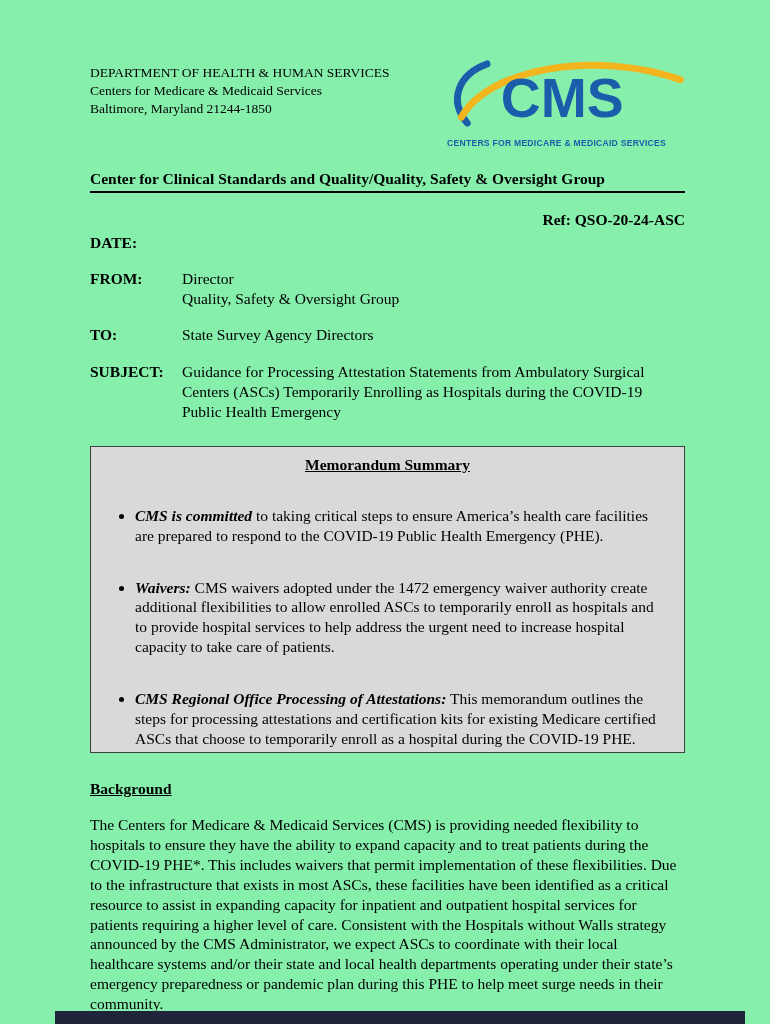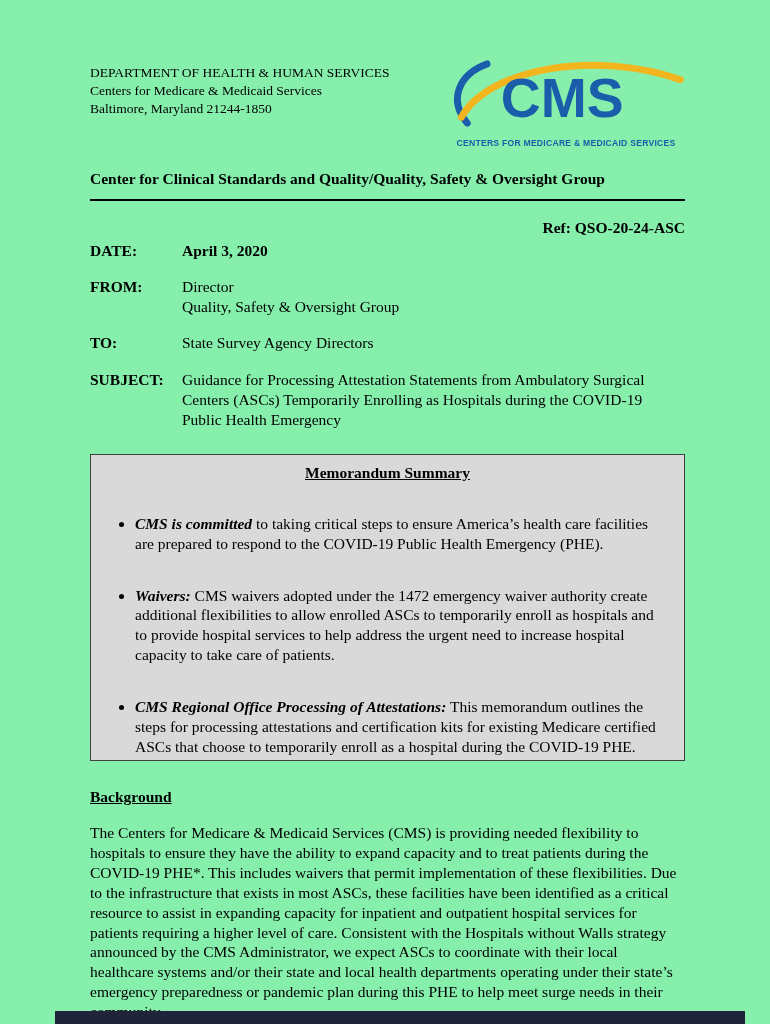--- a/index.html
+++ b/index.html
@@ -6,34 +6,34 @@
   html,body { width:770px; }
   body { background:#ffffff; }
   .page {
     position:relative; width:770px; height:1024px; background:#86efac;
     font-family:"Liberation Serif", serif; color:#000; overflow:hidden;
   }
   .content { padding:64px 85px 0 90px; }
 
   .toprow { display:flex; justify-content:space-between; align-items:flex-start; }
   .address { font-size:13.5px; line-height:1.34; }
-  .logo { width:238px; margin-top:-8px; text-align:center; }
+  .logo { width:238px; margin-top:-8px; text-align:left; }
   .logo-sub {
     font-family:"Liberation Sans", sans-serif; font-size:8.6px; font-weight:bold;
     color:#1a5dab; letter-spacing:0.25px; margin-top:1px; white-space:nowrap;
   }
 
   .group-title {
     margin-top:22px; font-weight:bold; font-size:15.5px;
-    border-bottom:2px solid #000; padding-bottom:11px;
+    border-bottom:2px solid #000; padding-bottom:3px;
   }
   .ref { margin-top:18px; text-align:right; font-weight:bold; font-size:15.5px; }
 
   .frow { display:flex; margin-top:16px; font-size:15.5px; line-height:1.3; }
-  .frow.first { margin-top:4px; }
+  .frow.first { margin-top:4px;flex-direction:column; }
   .flabel { width:92px; font-weight:bold; flex:none; }
   .fvalue { flex:1; }
   .fvalue.bold { font-weight:bold; }
 
   .summary {
     margin-top:24px; border:1px solid #404040; background:#d9d9d9;
     padding:9px 16px 1px 16px;
   }
   .summary-title { text-align:center; font-weight:bold; text-decoration:underline; font-size:15.5px; }
   .summary ul { margin:17px 0 0 14px; padding-left:14px; }
@@ -68,21 +68,20 @@
         <div class="logo-sub">CENTERS FOR MEDICARE &amp; MEDICAID SERVICES</div>
       </div>
     </div>
 
     <div class="group-title">Center for Clinical Standards and Quality/Quality, Safety &amp; Oversight Group</div>
 
     <div class="ref">Ref: QSO-20-24-ASC</div>
 
     <div class="frow first">
       <div class="flabel">DATE:</div>
-      <div class="fvalue bold">April 3, 2020</div>
     </div>
 
     <div class="frow">
       <div class="flabel">FROM:</div>
       <div class="fvalue">
         <div>Director</div>
         <div>Quality, Safety &amp; Oversight Group</div>
       </div>
     </div>
 

